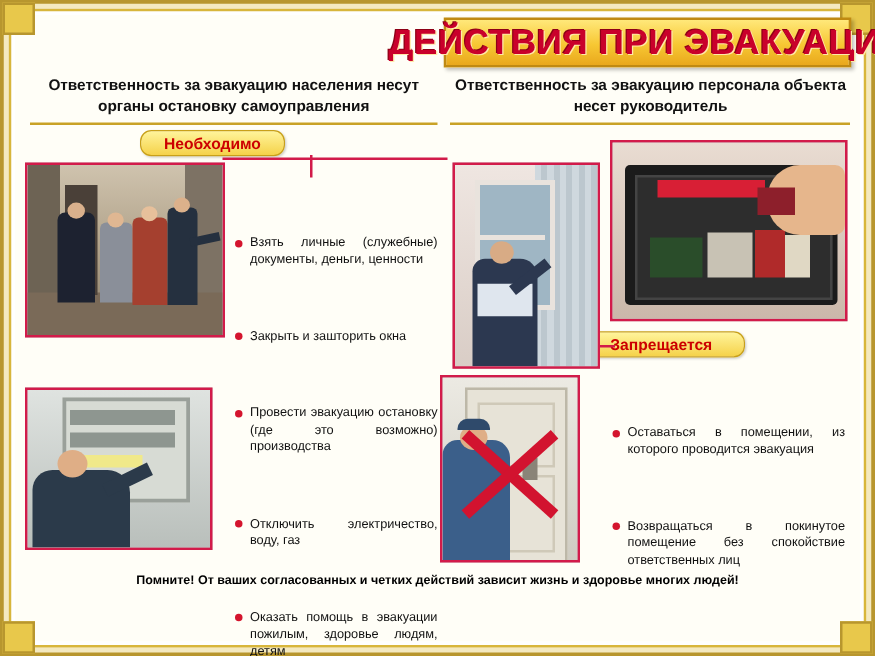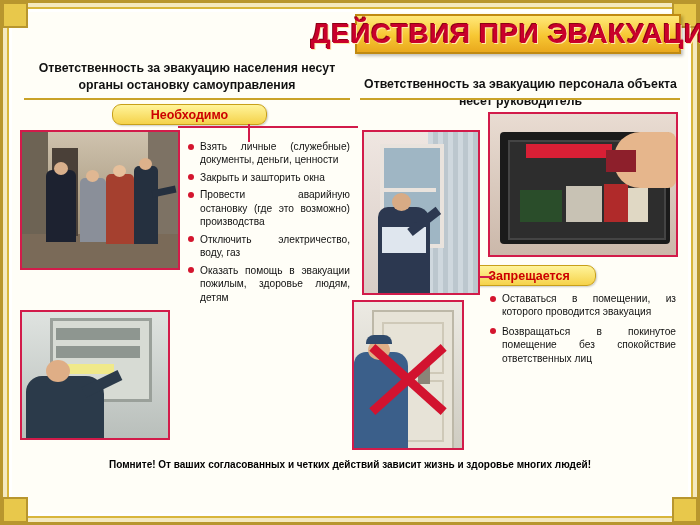--- a/index.html
+++ b/index.html
@@ -82,21 +82,21 @@
   
   .head-left, .head-right {
     position: absolute;
     font-size: 12.3px;
     font-weight: bold;
     color: #111;
     text-align: center;
     line-height: 1.35;
   }
   .head-left { left: 22px; top: 60px; width: 330px; }
-  .head-right { left: 358px; top: 60px; width: 325px; margin-top: 16px; }
+  .head-right { left: 358px; top: 60px; width: 325px; }
 
   .rule {
     position: absolute;
     height: 2px;
     background: #c9a227;
   }
   .rule.left  { left: 24px;  top: 98px; width: 326px; }
   .rule.right { left: 360px; top: 98px; width: 320px; }
 
   
@@ -110,21 +110,21 @@
     align-items: center;
     justify-content: center;
     box-sizing: border-box;
   }
   .pill span {
     font-size: 12.5px;
     font-weight: bold;
     color: #cc0000;
     white-space: nowrap;
   }
-  .pill.required    { left: 112px; top: 104px; width: 155px; height: 21px; }
+  .pill.required    { left: 112px; top: 104px; width: 116px; height: 21px; }
   .pill.forbidden   { left: 462px; top: 265px; width: 134px; height: 21px; }
 
   
   .photo {
     position: absolute;
     border: 2px solid #d21b4a;
     box-sizing: border-box;
     overflow: hidden;
     background: #ccc;
   }
@@ -207,20 +207,21 @@
     position: absolute;
     font-size: 10.2px;
     line-height: 1.32;
     color: #111;
   }
   .bullets .item {
     position: relative;
     padding-left: 12px;
     margin-bottom: 4px;
     text-align: justify;
+    margin-top: 48px;
   }
   .bullets .item::before {
     content: "";
     position: absolute;
     left: 0;
     top: 3.5px;
     width: 6px;
     height: 6px;
     background: #d4152e;
     border-radius: 50%;
@@ -348,21 +349,21 @@
       <div class="cap"></div>
     <div class="cross">
         <b class="a"></b>
         <b class="b"></b>
       </div>
   </div>
 
   <div class="bullets list-main">
     <div class="item">Взять личные (служебные) документы, деньги, ценности</div>
     <div class="item">Закрыть и зашторить окна</div>
-    <div class="item">Провести аварийную остановку (где это возможно) производства</div>
+    <div class="item">Провести эвакуацию остановку (где это возможно) производства</div>
     <div class="item">Отключить электричество, воду, газ</div>
     <div class="item">Оказать помощь в эвакуации пожилым, здоровье людям, детям</div>
   </div>
 
   <div class="bullets list-forbidden">
     <div class="item">Оставаться в помещении, из которого проводится эвакуация</div>
     <div class="item">Возвращаться в покинутое помещение без спокойствие ответственных лиц</div>
   </div>
 
   <div class="footer">Помните! От ваших согласованных и четких действий зависит жизнь и здоровье многих людей!</div>

